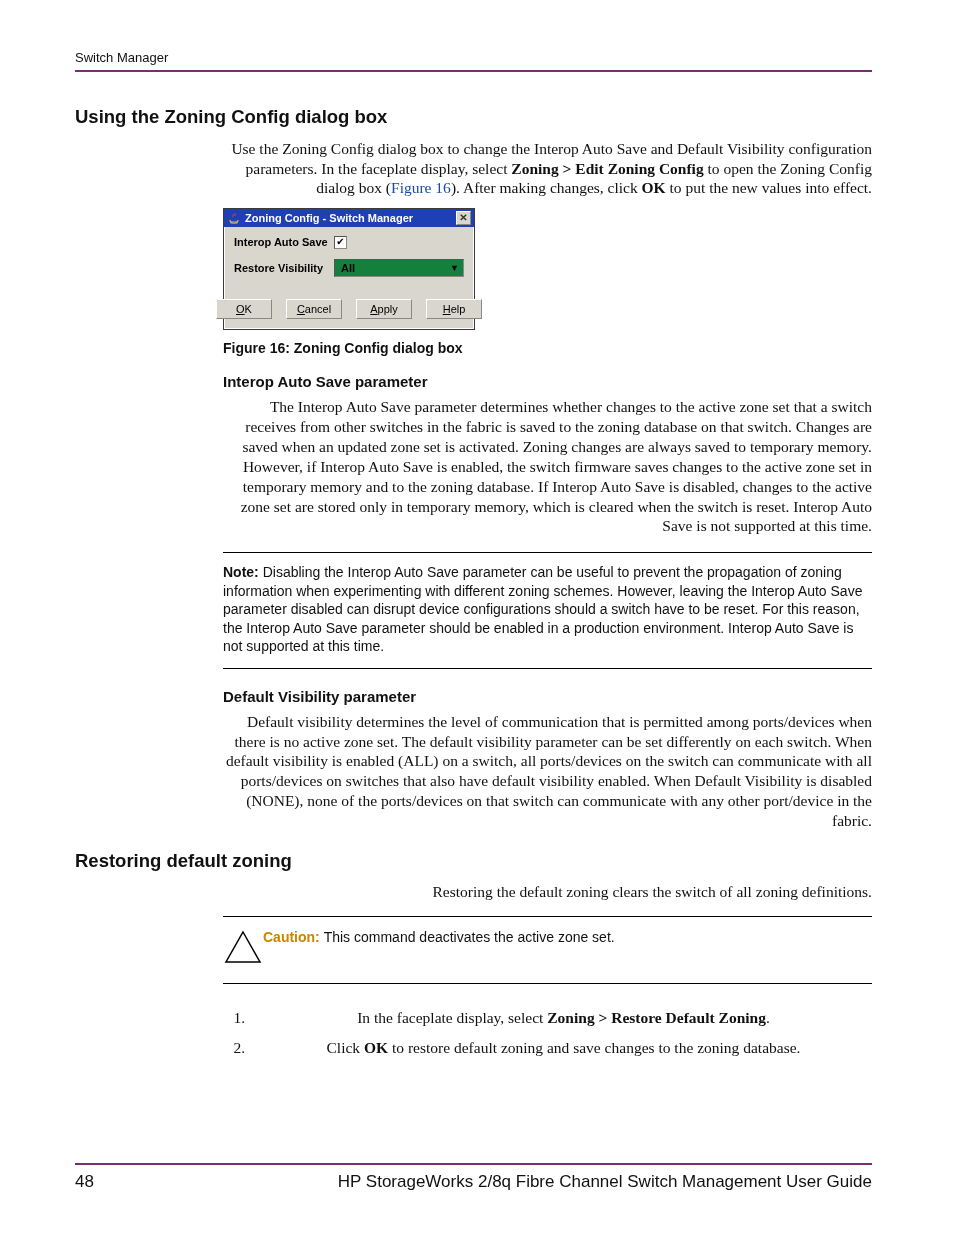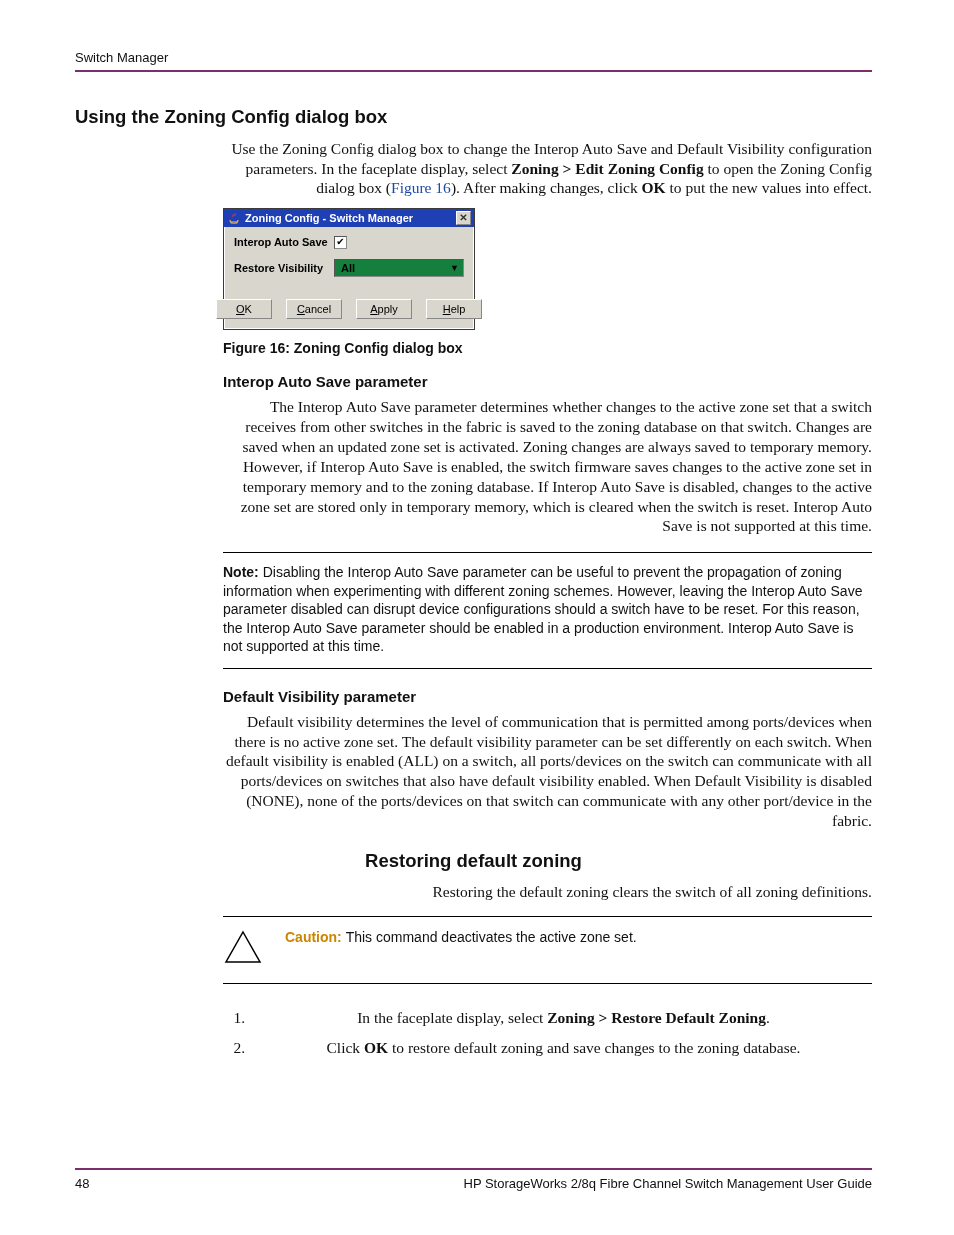--- a/index.html
+++ b/index.html
@@ -81,21 +81,20 @@
   .note-label { font-weight: bold; }
   .caution-block {
     border-top: 1.5px solid #000;
     border-bottom: 1.5px solid #000;
     padding: 12px 0 18px 0;
     font-family: var(--sans-font);
     font-size: 14px;
     margin: 14px 0 24px 0;
     display: flex;
     align-items: flex-start;
-    gap: 22px;
   }
   .caution-label { font-weight: bold; color: var(--caution-color); }
   .caution-icon svg { display:block; }
   ol.steps { margin: 4px 0 0 20px; padding:0;text-align:center; }
   ol.steps li { margin: 0 0 10px 6px; padding-left: 6px; }
   
   .dialog {
     width: 252px;
     font-family: "MS Sans Serif", Tahoma, sans-serif;
     font-size: 11px;
@@ -158,21 +157,21 @@
   .mn { text-decoration: underline; }
   
   .footer {
     position:absolute;
     bottom: 42px;
     left: var(--margin-outer);
     right: var(--margin-inner);
     border-top: 2px solid var(--rule-color);
     padding-top: 6px;
     font-family: var(--sans-font);
-    font-size: 13px;
+    font-size: 17px;
     display:flex;
     justify-content: space-between;
   }
 </style>
 </head>
 <body>
 
 <div class="running-head">
   <span>Switch Manager</span>
 </div>
@@ -244,21 +243,21 @@
     <p class="body">The Interop Auto Save parameter determines whether changes to the active zone set that a switch receives from other switches in the fabric is saved to the zoning database on that switch. Changes are saved when an updated zone set is activated. Zoning changes are always saved to temporary memory. However, if Interop Auto Save is enabled, the switch firmware saves changes to the active zone set in temporary memory and to the zoning database. If Interop Auto Save is disabled, changes to the active zone set are stored only in temporary memory, which is cleared when the switch is reset. Interop Auto Save is not supported at this time.</p>
 
     <div class="note-block">
       <span class="note-label">Note:  </span><span>Disabling the Interop Auto Save parameter can be useful to prevent the propagation of zoning information when experimenting with different zoning schemes. However, leaving the Interop Auto Save parameter disabled can disrupt device configurations should a switch have to be reset. For this reason, the Interop Auto Save parameter should be enabled in a production environment. Interop Auto Save is not supported at this time.</span>
     </div>
 
     <h3 class="subsection">Default Visibility parameter</h3>
     <p class="body">Default visibility determines the level of communication that is permitted among ports/devices when there is no active zone set. The default visibility parameter can be set differently on each switch. When default visibility is enabled (ALL) on a switch, all ports/devices on the switch can communicate with all ports/devices on switches that also have default visibility enabled. When Default Visibility is disabled (NONE), none of the ports/devices on that switch can communicate with any other port/device in the fabric.</p>
   </div>
 
-  <h2 class="section" style="margin-top:18px;text-align:center;">Restoring default zoning</h2>
+  <h2 class="section" style="margin-top:18px;">Restoring default zoning</h2>
 
   <div class="indent">
     <p class="body">Restoring the default zoning clears the switch of all zoning definitions.</p>
 
     <div class="caution-block">
       <span class="caution-icon">
         <svg width="40" height="36" viewBox="0 0 40 36">
           <path d="M20 3 L37 33 L3 33 Z" fill="none" stroke="#000" stroke-width="1.5" stroke-linejoin="miter"></path>
         </svg>
       </span>

